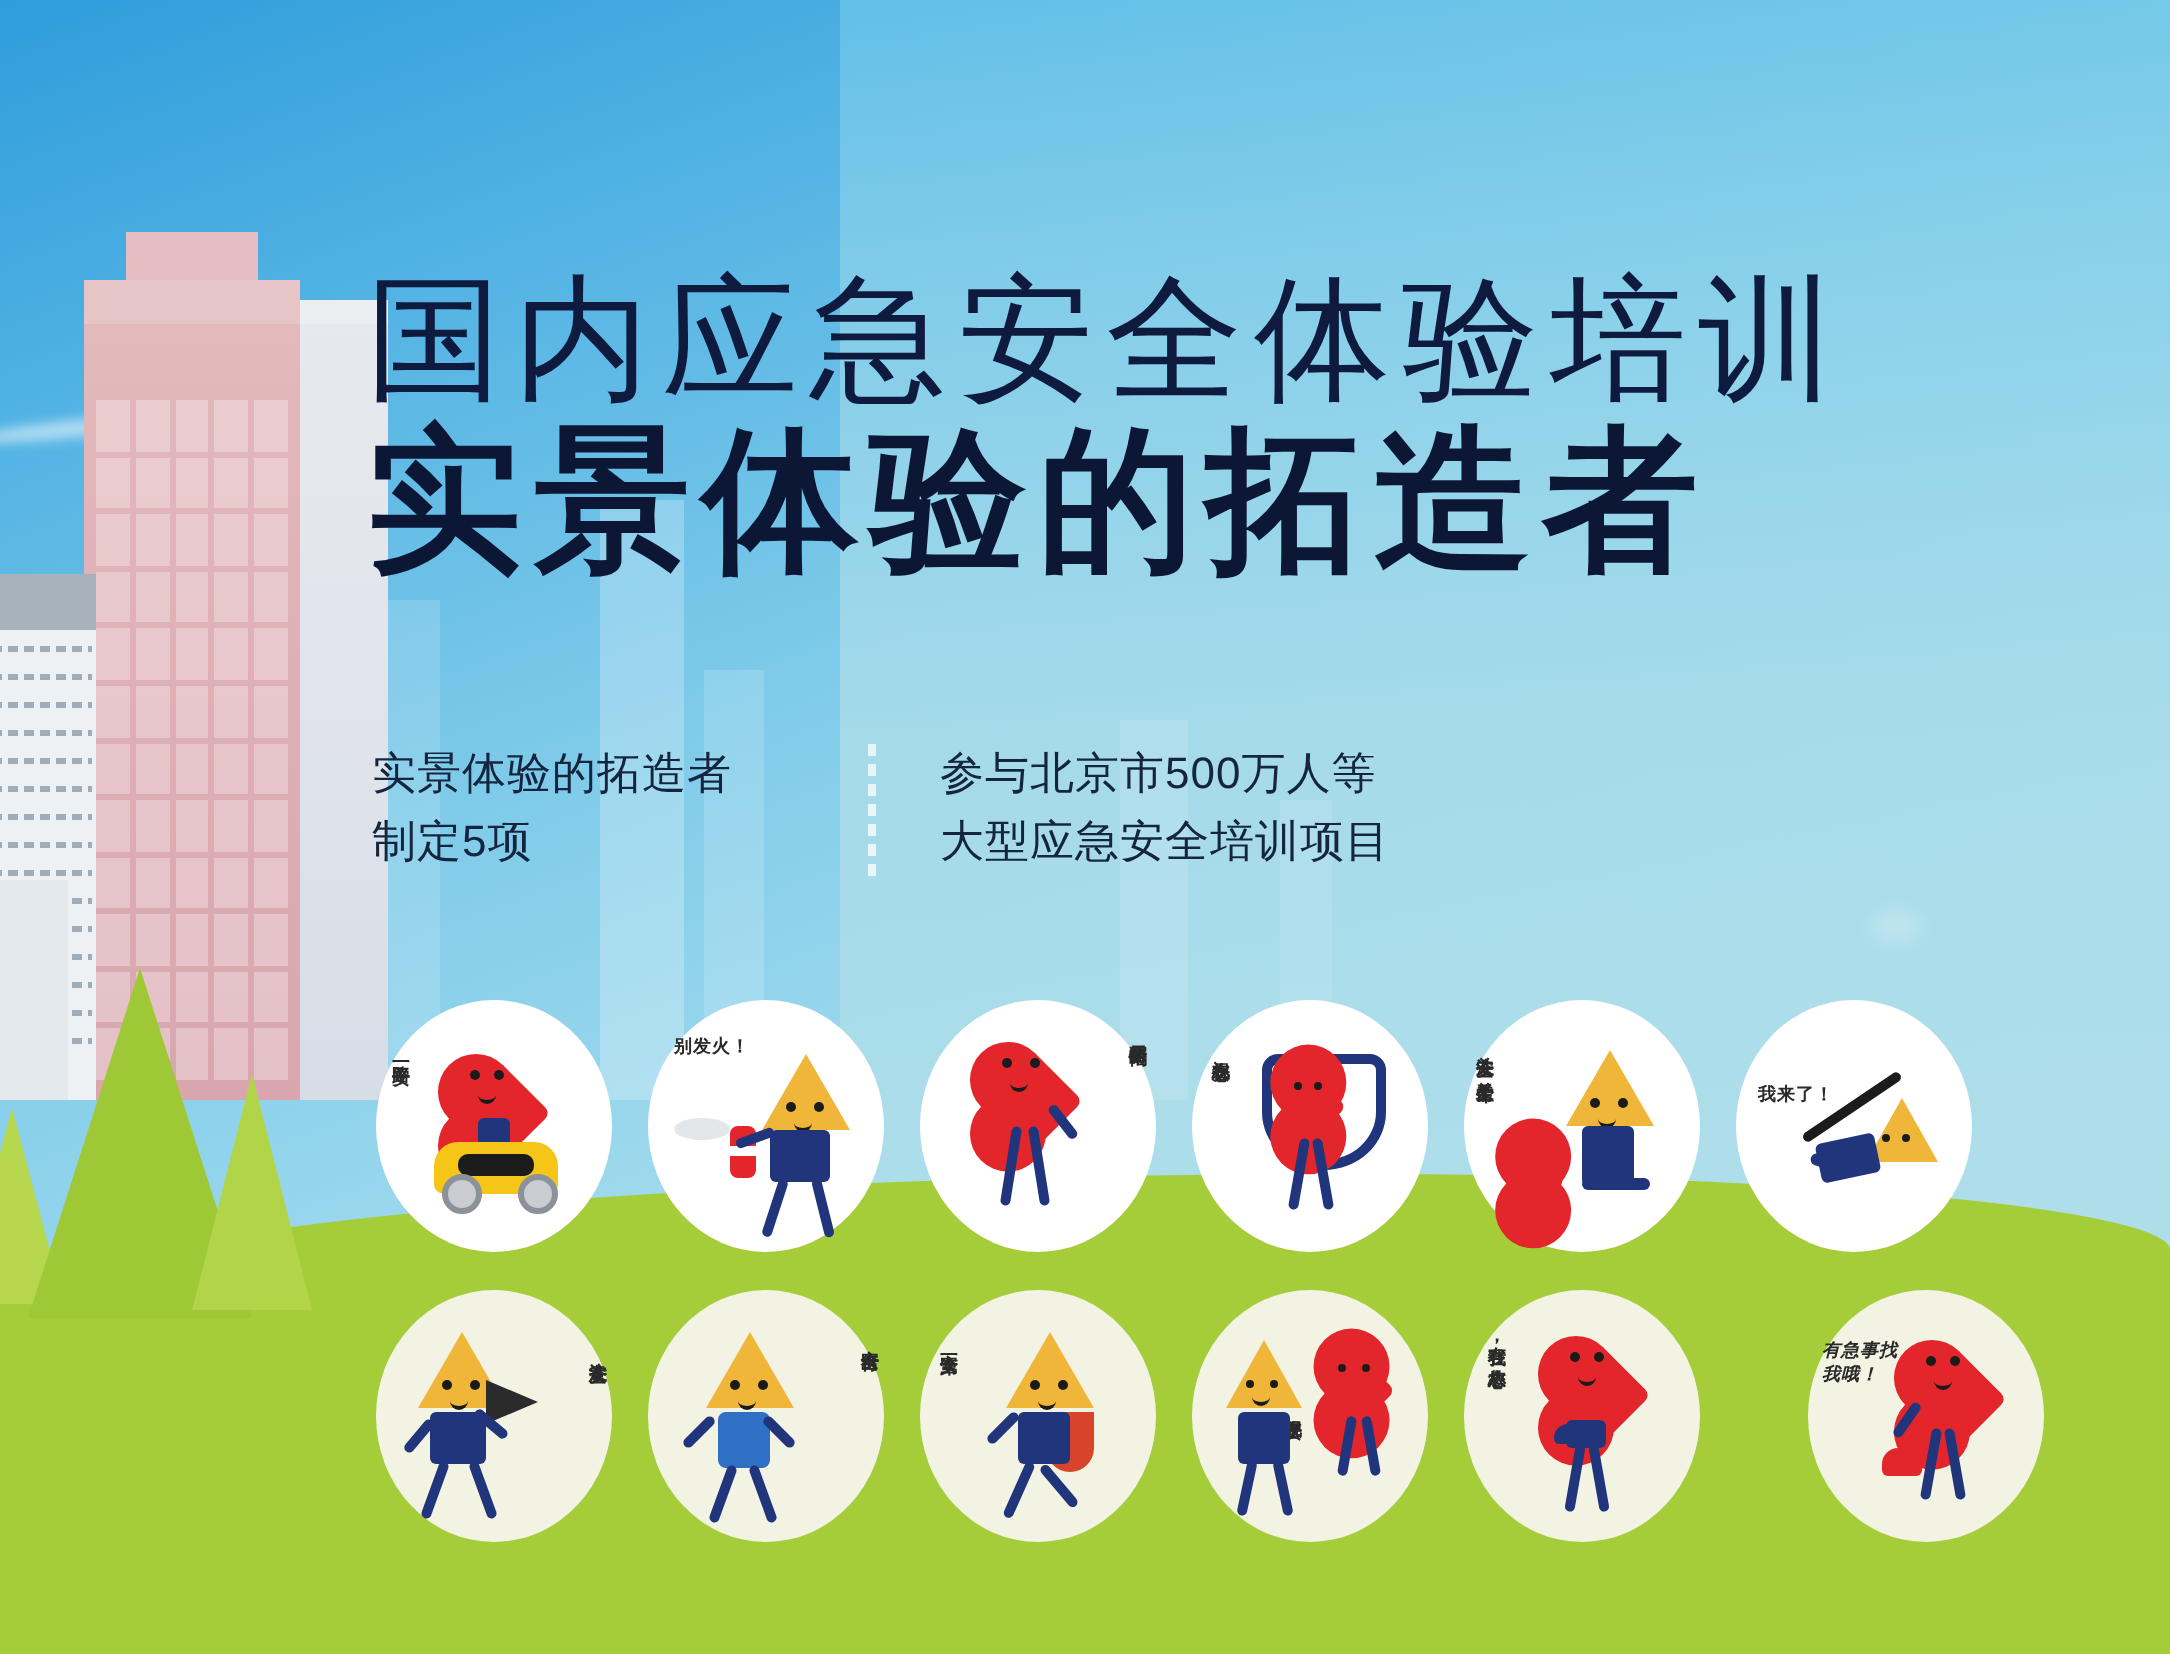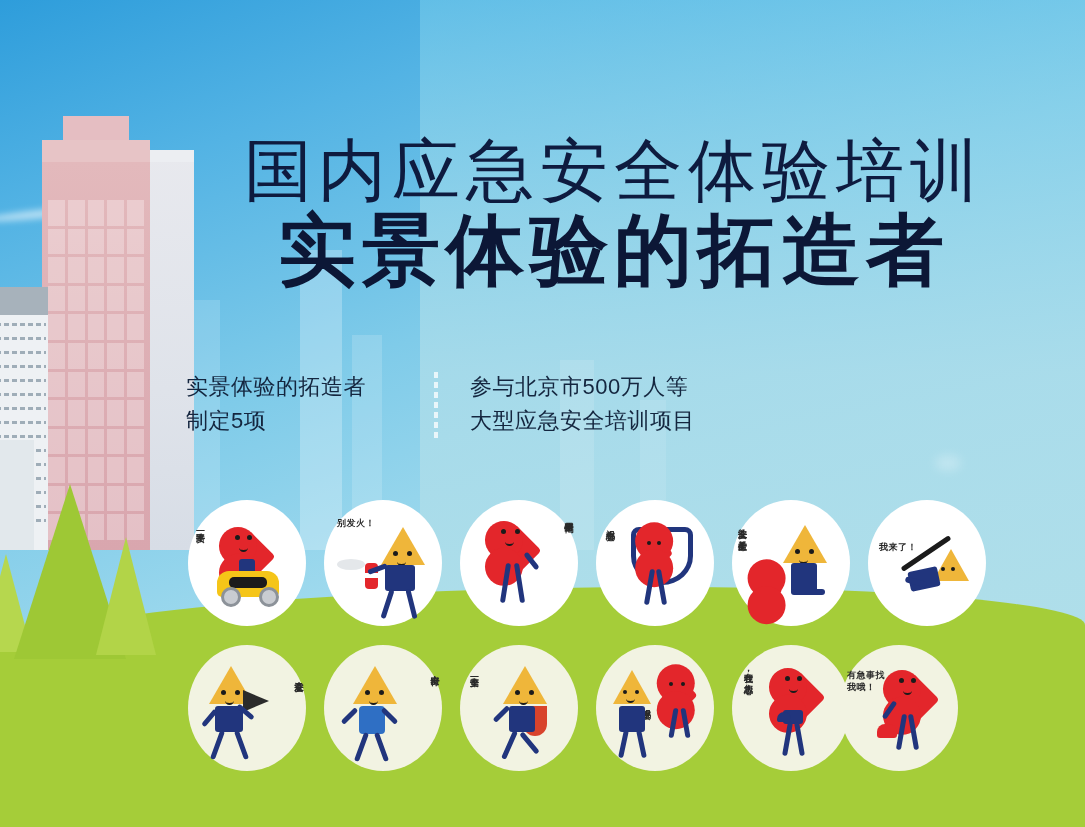--- a/index.html
+++ b/index.html
@@ -94,21 +94,21 @@
 
   .tree{position:absolute;bottom:170px;width:0;height:0;
         border-left:42px solid transparent;border-right:42px solid transparent;
         border-bottom:140px solid #a8cd3a;}
   .t1{left:14px;bottom:168px;border-left-width:56px;border-right-width:56px;border-bottom-width:175px;border-bottom-color:#9ec835;}
   .t2{left:96px;bottom:172px;border-left-width:30px;border-right-width:30px;border-bottom-width:118px;border-bottom-color:#b2d448;}
   .t3{left:-20px;bottom:175px;border-left-width:26px;border-right-width:26px;border-bottom-width:98px;border-bottom-color:#b6d74e;}
 
   
   .headline{
-    position:absolute;left:199px;top:136px;width:830px;text-align:center;
+    position:absolute;left:183px;top:136px;width:830px;
   }
   .h-line1{
     font-size:68px;line-height:1.0;color:#0e1b3f;
     letter-spacing:6px;font-weight:400;white-space:nowrap;
   }
   .h-line2{
     font-size:78px;line-height:1.05;color:#0c1736;
     letter-spacing:6px;font-weight:bold;white-space:nowrap;margin-top:6px;
   }
 
@@ -479,21 +479,21 @@
         <span class="face" style="left:50px;top:24px;"></span>
           <span class="face" style="left:62px;top:24px;"></span>
         <span class="mouth" style="left:54px;top:34px;"></span>
         <span class="body" style="left:48px;top:58px;width:20px;height:14px;"></span>
         <span class="phone" style="left:42px;top:60px;width:14px;height:10px;background:#21357d;"></span>
         <span class="leg" style="left:50px;top:70px;height:34px;transform:rotate(10deg);"></span>
         <span class="leg" style="left:62px;top:70px;height:34px;transform:rotate(-10deg);"></span>
       </div>
     </div>
 
-    <div class="sticker row2" style="left:840px;top:645px;">
+    <div class="sticker row2" style="left:904px;top:645px;font-style:italic;">
       <div class="sfig">
         <span class="cap-h" style="left:4px;top:18px;width:40px;white-space:normal;line-height:1.3;">有急事找我哦！</span>
         <span class="heart" style="left:52px;top:32px;"></span>
         <span class="face" style="left:56px;top:26px;"></span>
           <span class="face" style="left:68px;top:26px;"></span>
         <span class="mouth" style="left:60px;top:36px;"></span>
         <span class="arm" style="left:44px;top:48px;transform:rotate(35deg);"></span>
         <span class="phone" style="left:34px;top:72px;"></span>
         <span class="leg" style="left:56px;top:62px;height:36px;transform:rotate(10deg);"></span>
         <span class="leg" style="left:68px;top:62px;height:36px;transform:rotate(-10deg);"></span>

